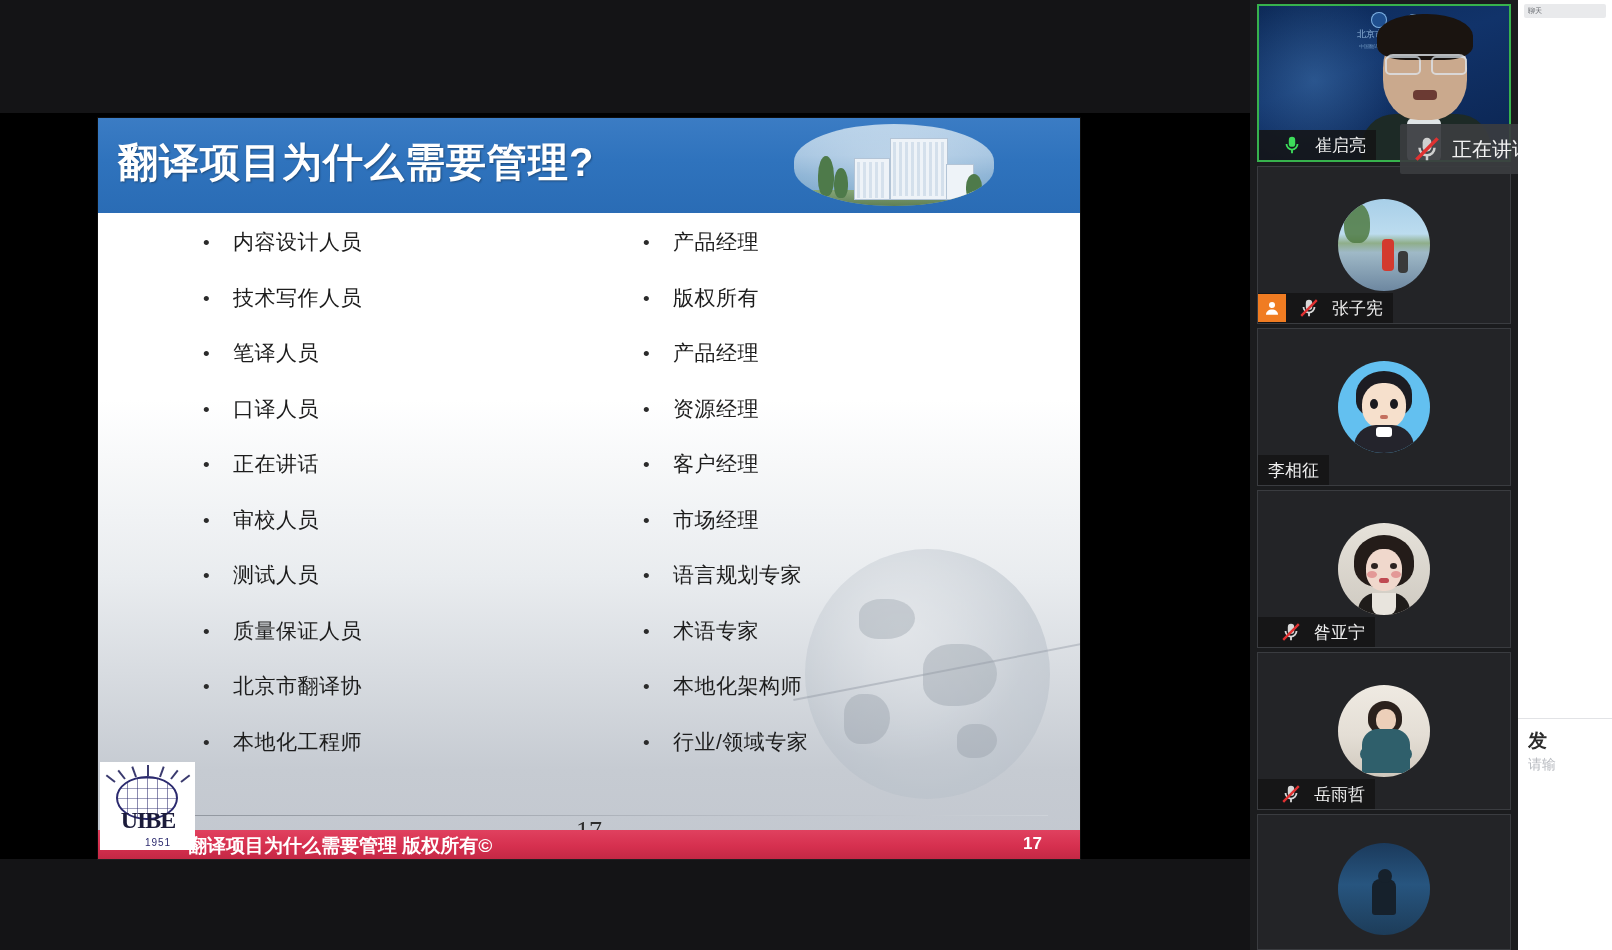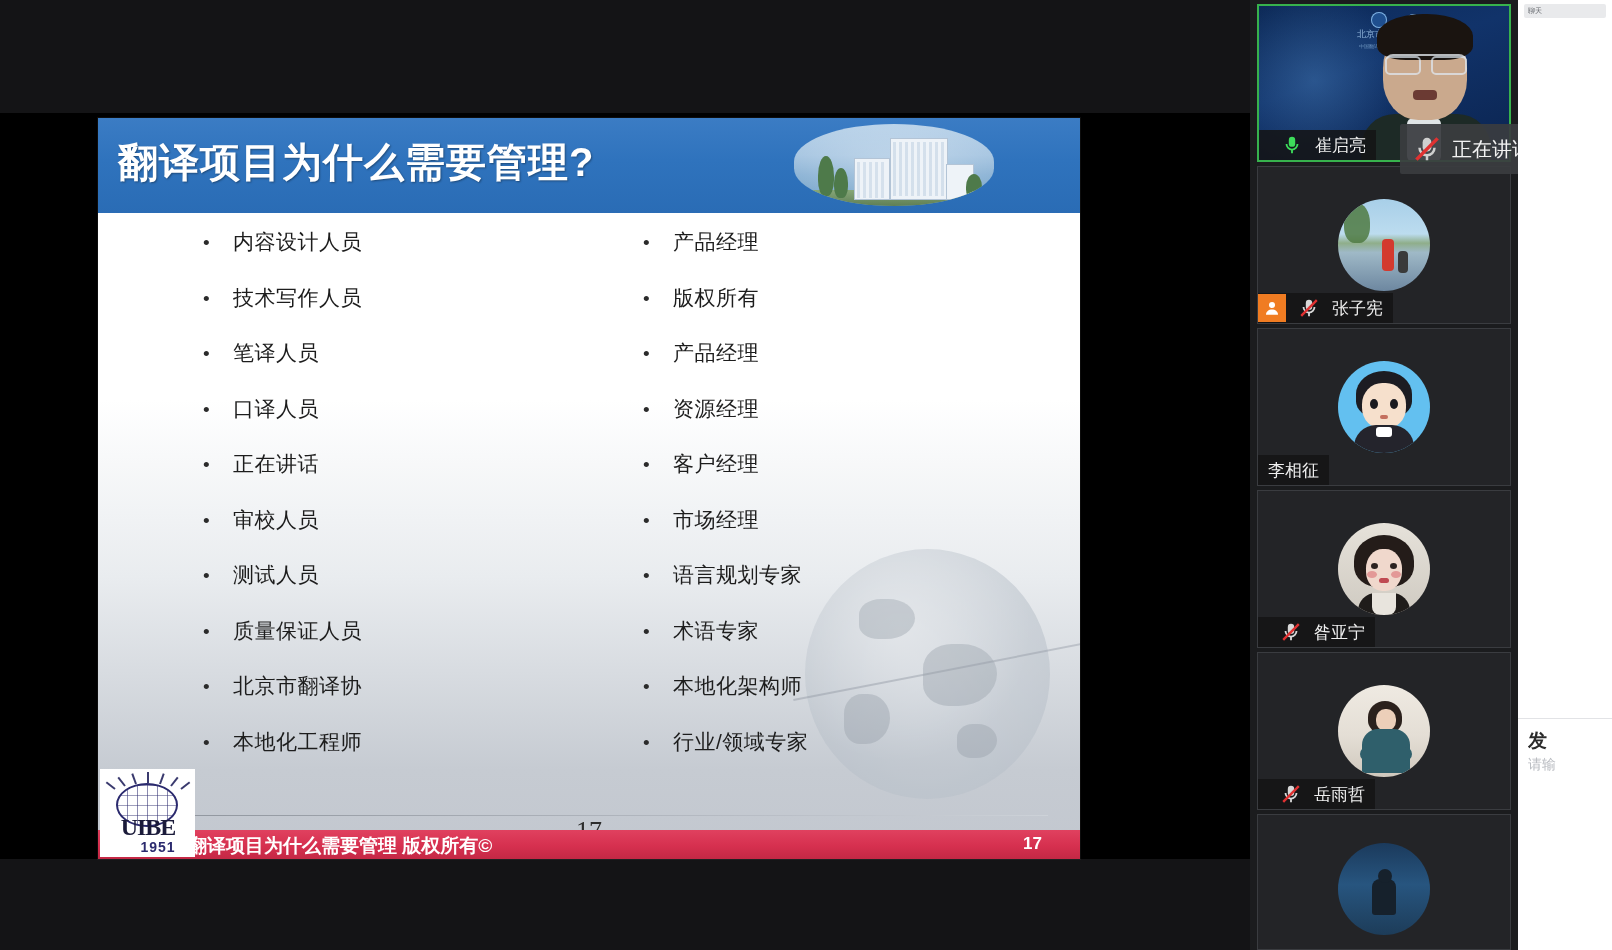--- a/index.html
+++ b/index.html
@@ -105,21 +105,21 @@
     font-size:19px; font-weight:bold; color:#ffffff;
     white-space:nowrap;
   }
   .foot-pageno {
     position:absolute; right:38px; top:4px;
     font-size:17px; font-weight:bold; color:#ffffff;
   }
 
   
   .uibe {
-    position:absolute; left:2px; bottom:2px; width:95px; height:88px;
+    position:absolute; left:2px; bottom:9px; width:95px; height:88px;
     background:#ffffff; overflow:hidden;
   }
   .uibe-arc {
     position:absolute; left:16px; top:14px; width:62px; height:44px;
     border-radius:50%;
     border:2px solid #2b2a6e;
     background:
       repeating-linear-gradient(90deg, rgba(43,42,110,0.0) 0 9px, rgba(43,42,110,0.55) 9px 10px),
       repeating-linear-gradient(0deg, rgba(43,42,110,0.0) 0 9px, rgba(43,42,110,0.45) 9px 10px);
   }
@@ -128,21 +128,21 @@
     position:absolute; width:2px; height:11px; background:#3a3a6e;
     transform-origin:center bottom;
   }
   .uibe-word {
     position:absolute; left:7px; bottom:16px; width:82px;
     text-align:center; font-size:24px; font-weight:bold; color:#1b1b3a;
     font-family:"Liberation Serif",serif; letter-spacing:-1px;
   }
   .uibe-year {
     position:absolute; left:0; bottom:2px; width:116px; text-align:center;
-    font-size:14px; font-weight:bold; color:#2b2a6e; letter-spacing:1px;
+    font-size:10px; font-weight:normal; color:#2b2a6e; letter-spacing:1px;
   }
 
   
   .rail {
     position:absolute; left:1250px; top:0; width:268px; height:950px;
     background:#1b1c1e;
   }
   .tile {
     position:absolute; left:7px; width:254px; height:158px;
     background:#232427; border:1px solid #3a3c40;

